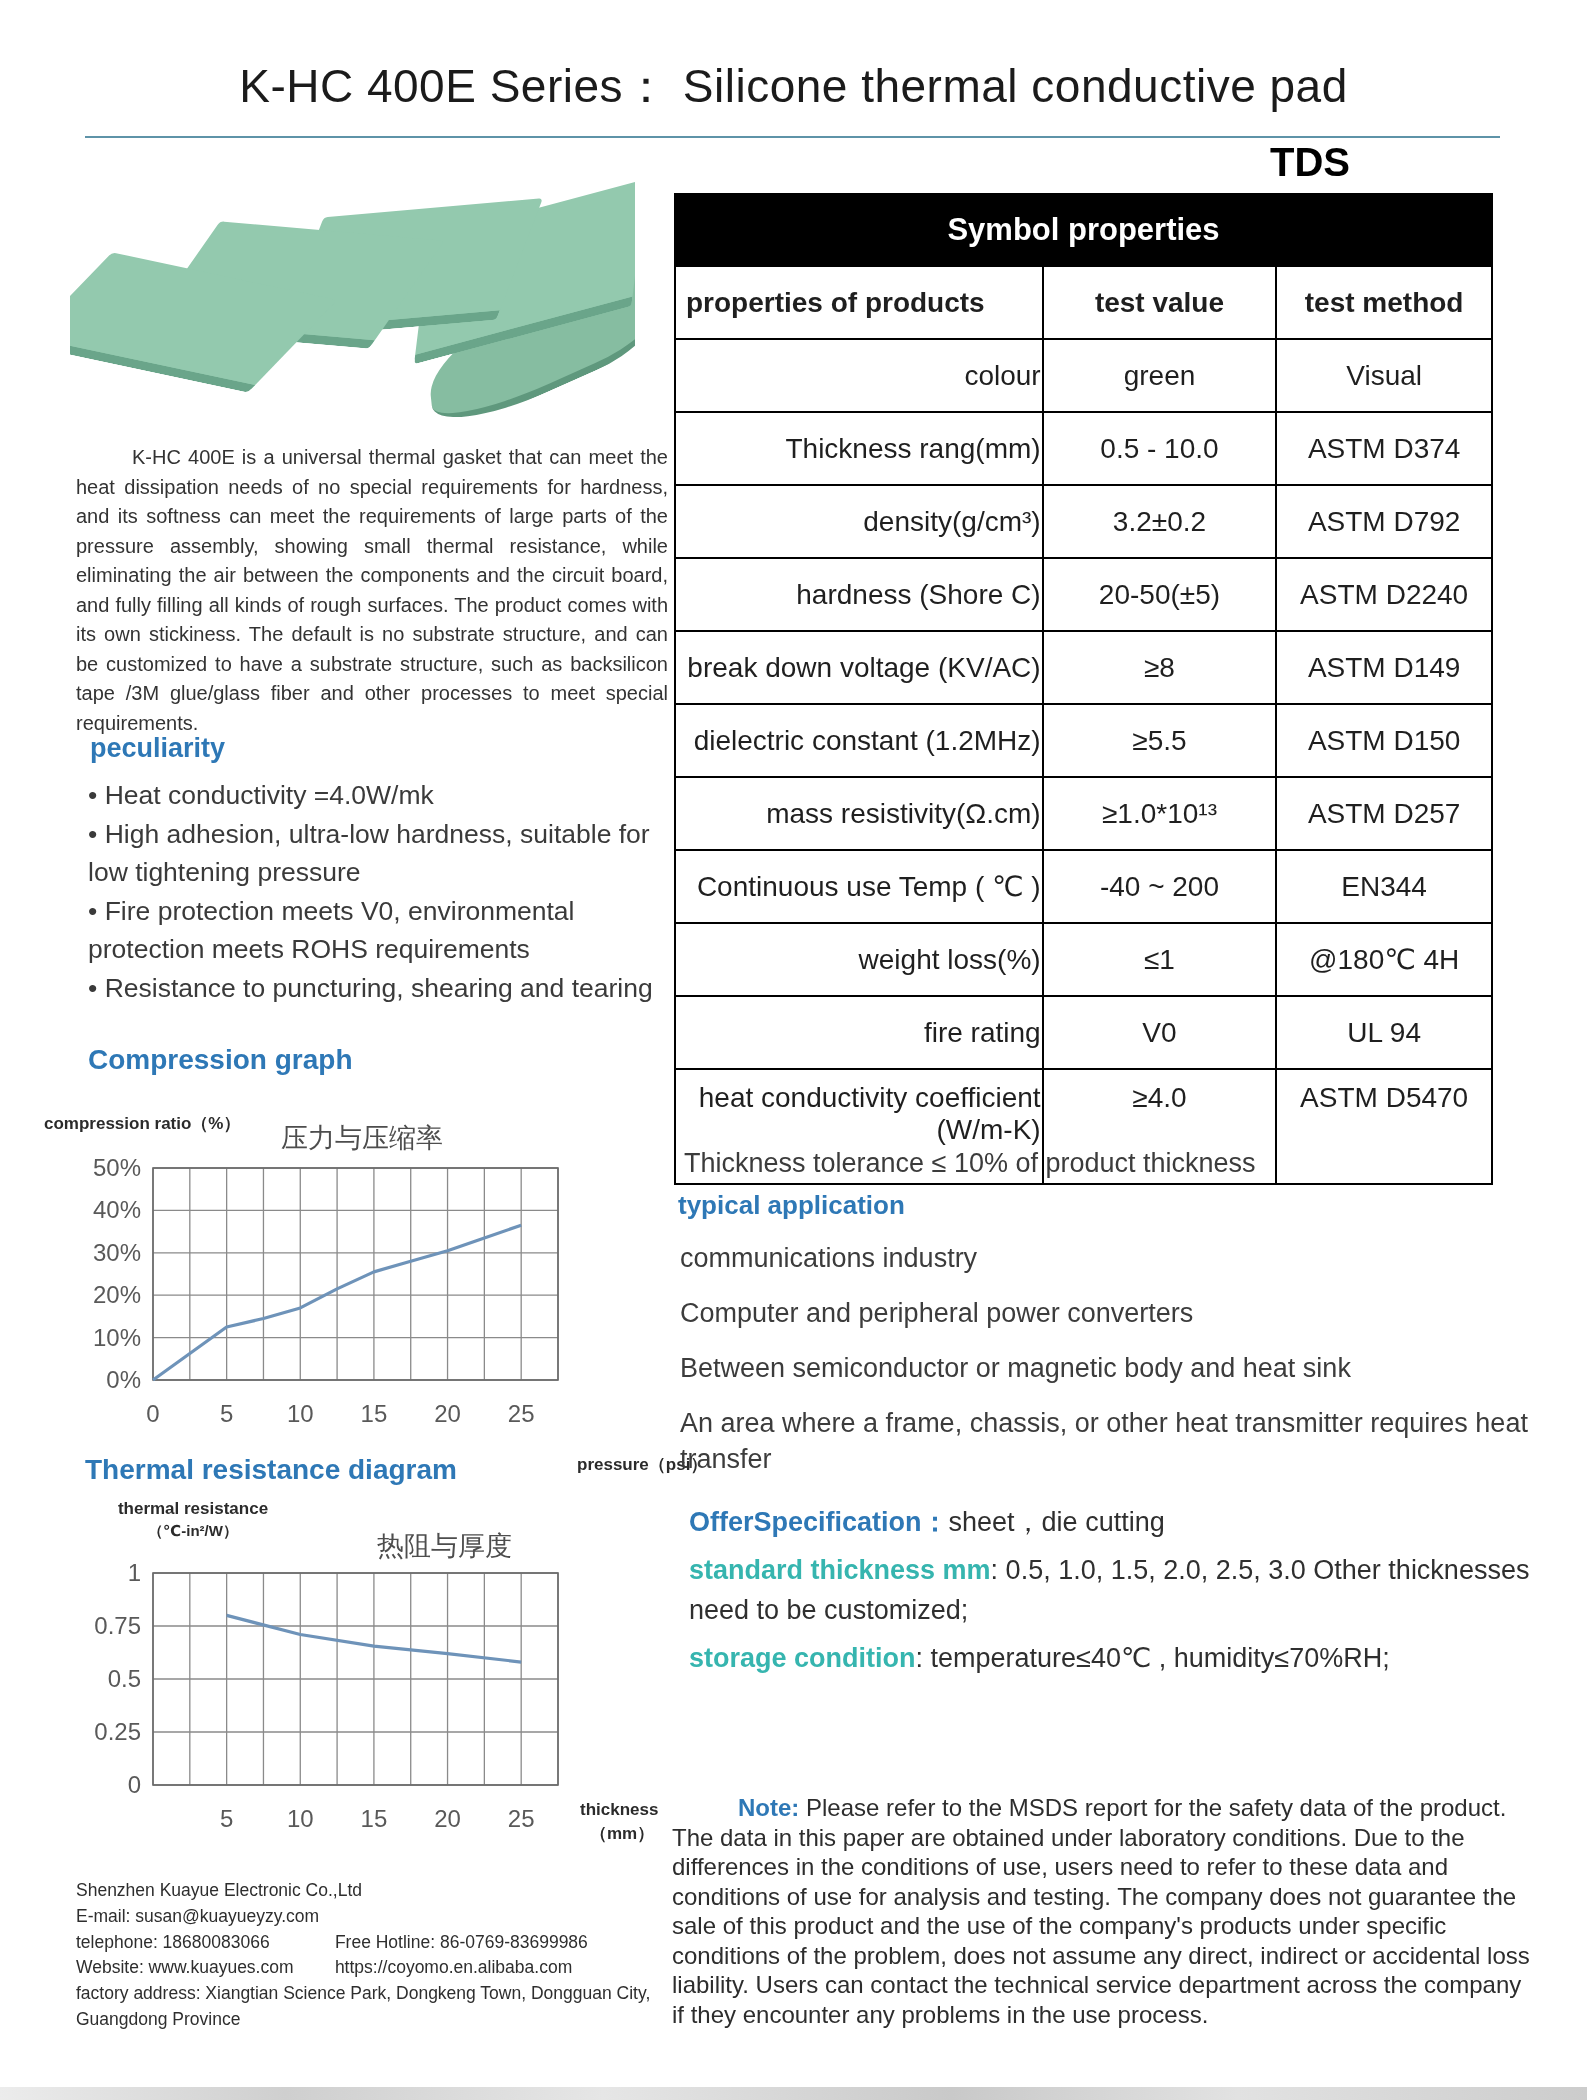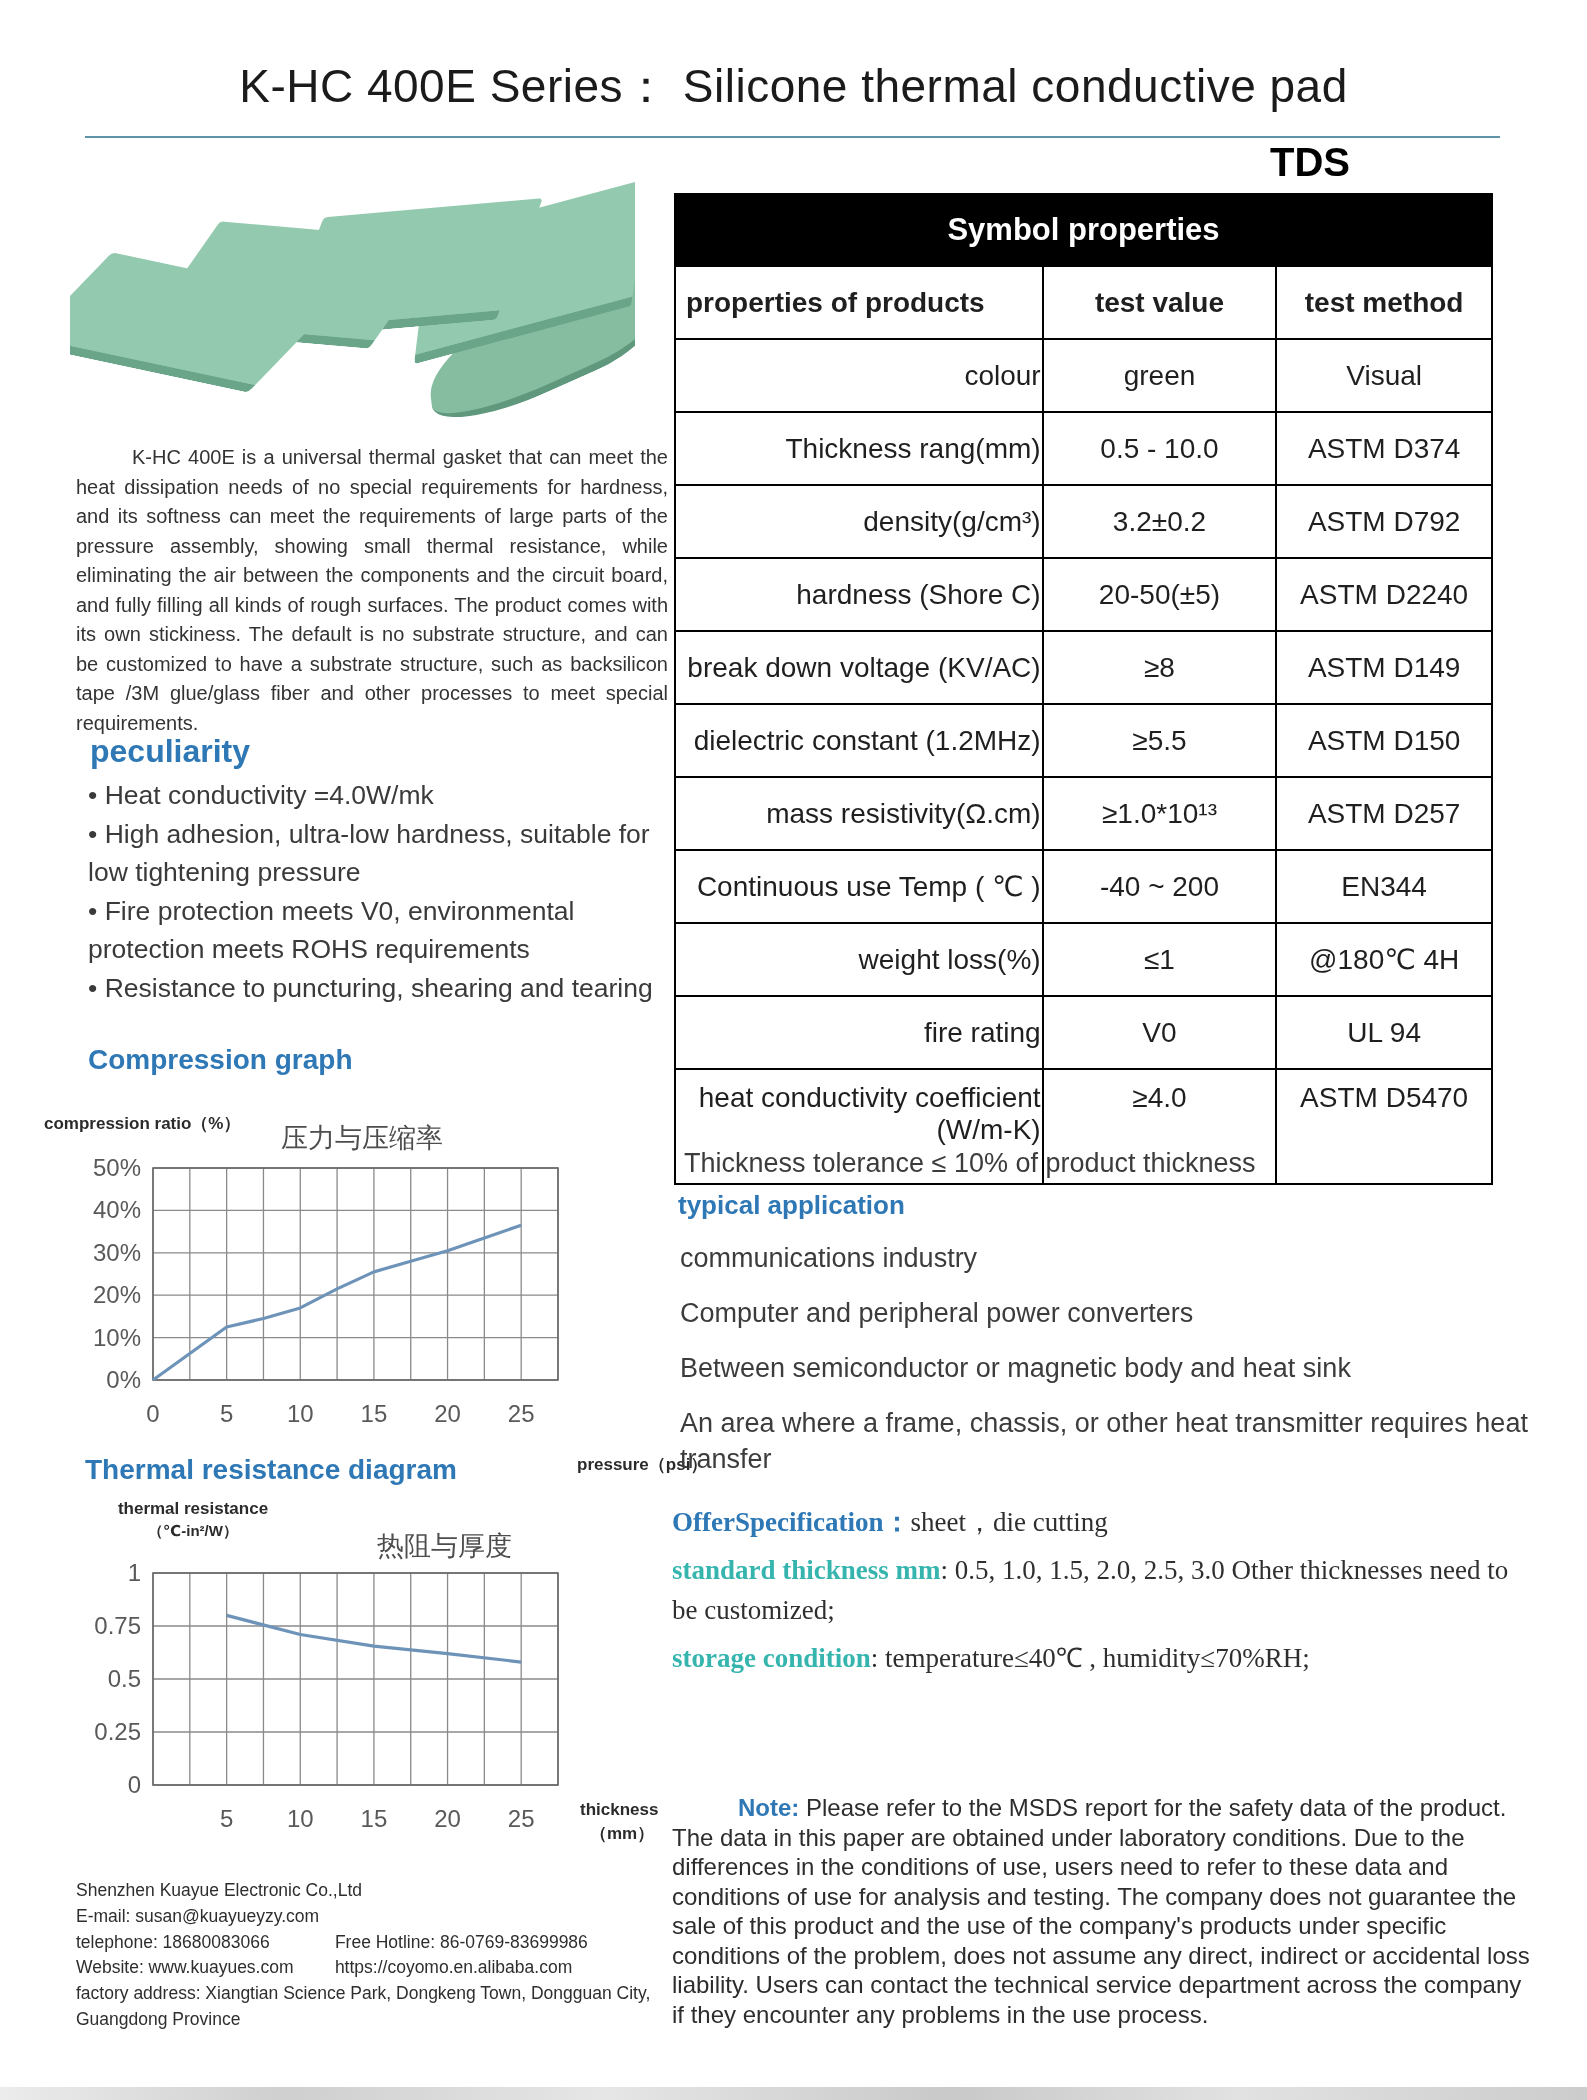--- a/index.html
+++ b/index.html
@@ -19,21 +19,21 @@
   .pad{position:absolute;background:#93c9ae;border-bottom:9px solid #6aa58a;border-radius:4px;}
   .pad1{left:-5px;top:118px;width:230px;height:100px;transform:rotate(12deg) skewX(-32deg);z-index:5;}
   .pad2{left:112px;top:78px;width:225px;height:105px;transform:rotate(5deg) skewX(-30deg);z-index:4;}
   .pad3{left:230px;top:60px;width:220px;height:108px;transform:rotate(-5deg) skewX(-26deg);z-index:3;}
   .pad4{left:348px;top:62px;width:225px;height:110px;transform:rotate(-15deg) skewX(-22deg);z-index:2;}
   .pad5{left:350px;top:152px;width:250px;height:80px;transform:rotate(-24deg) skewX(-18deg);z-index:1;
         background:#86bda1;border-bottom:7px solid #5f987d;border-radius:40% 10% 30% 50%/50% 20% 40% 40%;}
 
   
   .description{top:443px;left:76px;width:592px;font-size:20px;line-height:29.5px;text-align:justify;color:#333;text-indent:56px;}
-  .pec-heading{top:733px;left:90px;font-size:32px;font-weight:700;color:#2e78b6;}
+  .pec-heading{top:733px;left:90px;font-size:27px;font-weight:700;color:#2e78b6;}
   .pec-list{top:776px;left:88px;width:588px;font-size:26.5px;line-height:38.5px;color:#3a3a3a;}
   .pec-list div::before{content:"• ";}
 
   
   .chart-heading{font-size:28px;font-weight:700;color:#2e78b6;}
   .comp-heading{top:1044px;left:88px;}
   .therm-heading{top:1454px;left:85px;}
   .axis-label{font-size:17px;font-weight:700;color:#2b2b2b;}
   .comp-ylabel{top:1112px;left:44px;}
   .comp-xlabel{top:1453px;left:577px;}
@@ -63,21 +63,21 @@
   th.c-prop{text-align:left;}
   .c-val{text-align:center;}
   .col-prop{width:45%;}.col-val{width:28.6%;}.col-method{width:26.4%;}
 
   
   .footnote{top:1148px;left:684px;font-size:27px;color:#3c3c3c;}
   .typ-heading{top:1190px;left:678px;font-size:26px;font-weight:700;color:#2e78b6;}
   .typ-list{top:1240px;left:680px;width:856px;font-size:27px;color:#3c3c3c;}
   .typ-list div{margin-bottom:19px;line-height:36px;}
   .offer{top:1502px;left:672px;width:862px;font-size:27px;color:#2f2f2f;}
-  .offer p{margin:0 0 8px 0;line-height:40px;font-family:Liberation Serif, serif;}
+  .offer p{margin:0 0 8px 17px;line-height:40px;}
   .lbl-blue{color:#2e78b6;font-weight:700;}
   .lbl-teal{color:#36b5af;font-weight:700;}
   .note{top:1793px;left:672px;width:858px;font-size:24px;line-height:29.5px;color:#2d2d2d;}
   .note p{margin:0;text-indent:66px;}
 
   .bottom-strip{bottom:0;left:0;width:100%;height:13px;
     background:linear-gradient(90deg,#ececec 0%,#cfcfcf 18%,#e6e6e6 38%,#c9c9c9 60%,#e2e2e2 78%,#cccccc 100%);}
 </style>
 </head>
 <body>

